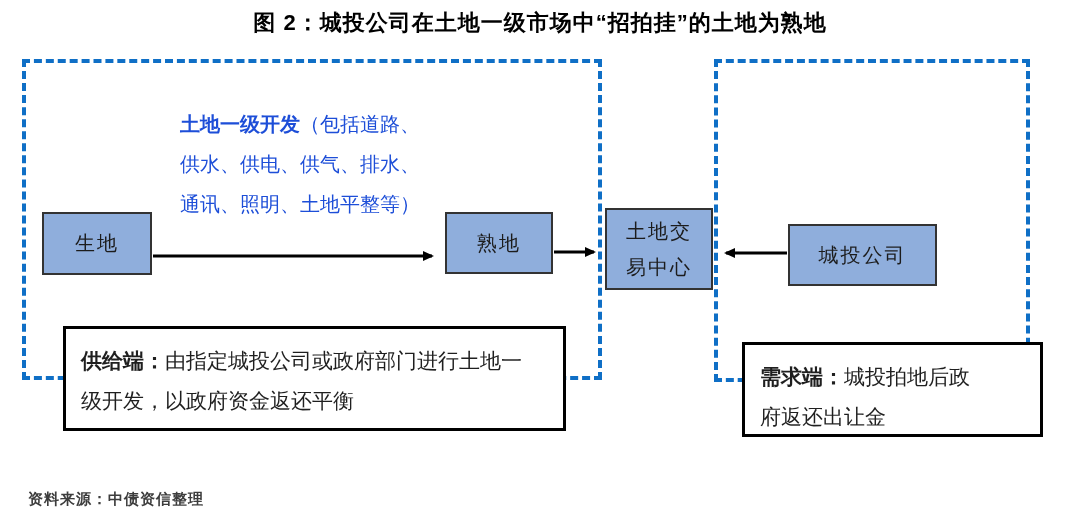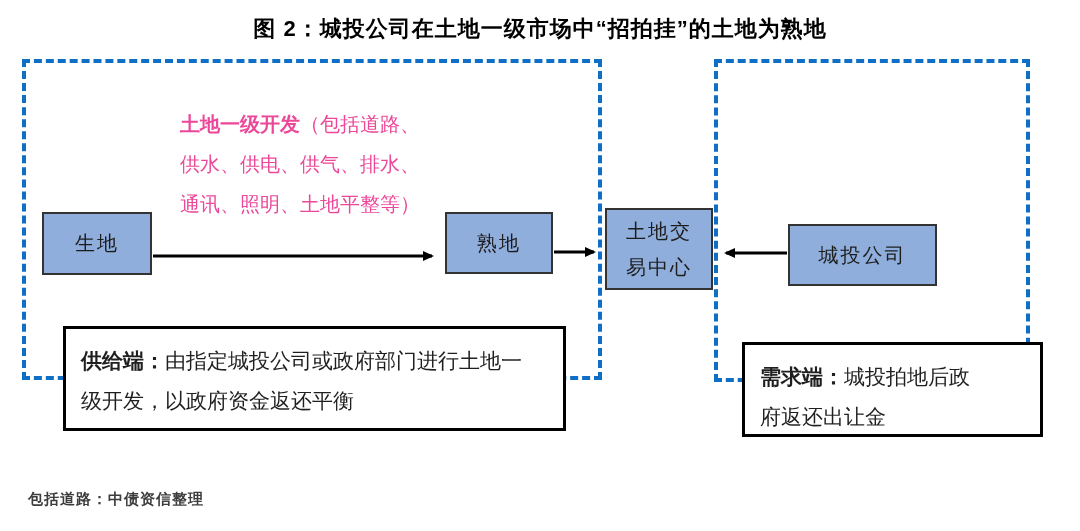--- a/index.html
+++ b/index.html
@@ -19,21 +19,20 @@
   .figure-title {
     position: absolute;
     left: 0;
     top: 8px;
     width: 100%;
     text-align: center;
     font-size: 22px;
     font-weight: bold;
     color: #000000;
     letter-spacing: 1px;
-    margin-top: 6px;
   }
   .dashed-region {
     position: absolute;
     border: 4px dashed var(--dashed, #0F6FC6);
     background: transparent;
     z-index: 1;
   }
   .dashed-region.supply {
     left: 22px;
     top: 59px;
@@ -46,21 +45,21 @@
     width: 308px;
     height: 315px;
   }
   .dev-note {
     position: absolute;
     left: 180px;
     top: 104px;
     width: 280px;
     font-size: 20px;
     line-height: 40px;
-    color: #ec4899;
+    color: #1d4ed8;
     z-index: 2;
   }
   .dev-note .bold { font-weight: bold; }
   .pre-line { white-space: pre-line; }
   .node {
     position: absolute;
     background: var(--node-fill, #8FAEDC);
     border: 2px solid var(--node-border, #333333);
     display: flex;
     align-items: center;
@@ -151,15 +150,15 @@
   <div class="note-box supply">
     <span class="bold">供给端：</span><span class="pre-line">由指定城投公司或政府部门进行土地一
 级开发，以政府资金返还平衡</span>
   </div>
 
   <div class="note-box demand">
     <span class="bold">需求端：</span><span class="pre-line">城投拍地后政
 府返还出让金</span>
   </div>
 
-  <div class="source-note">包括道路：中债资信整理</div>
+  <div class="source-note">资料来源：中债资信整理</div>
 
 </div>
 
 </body></html>

